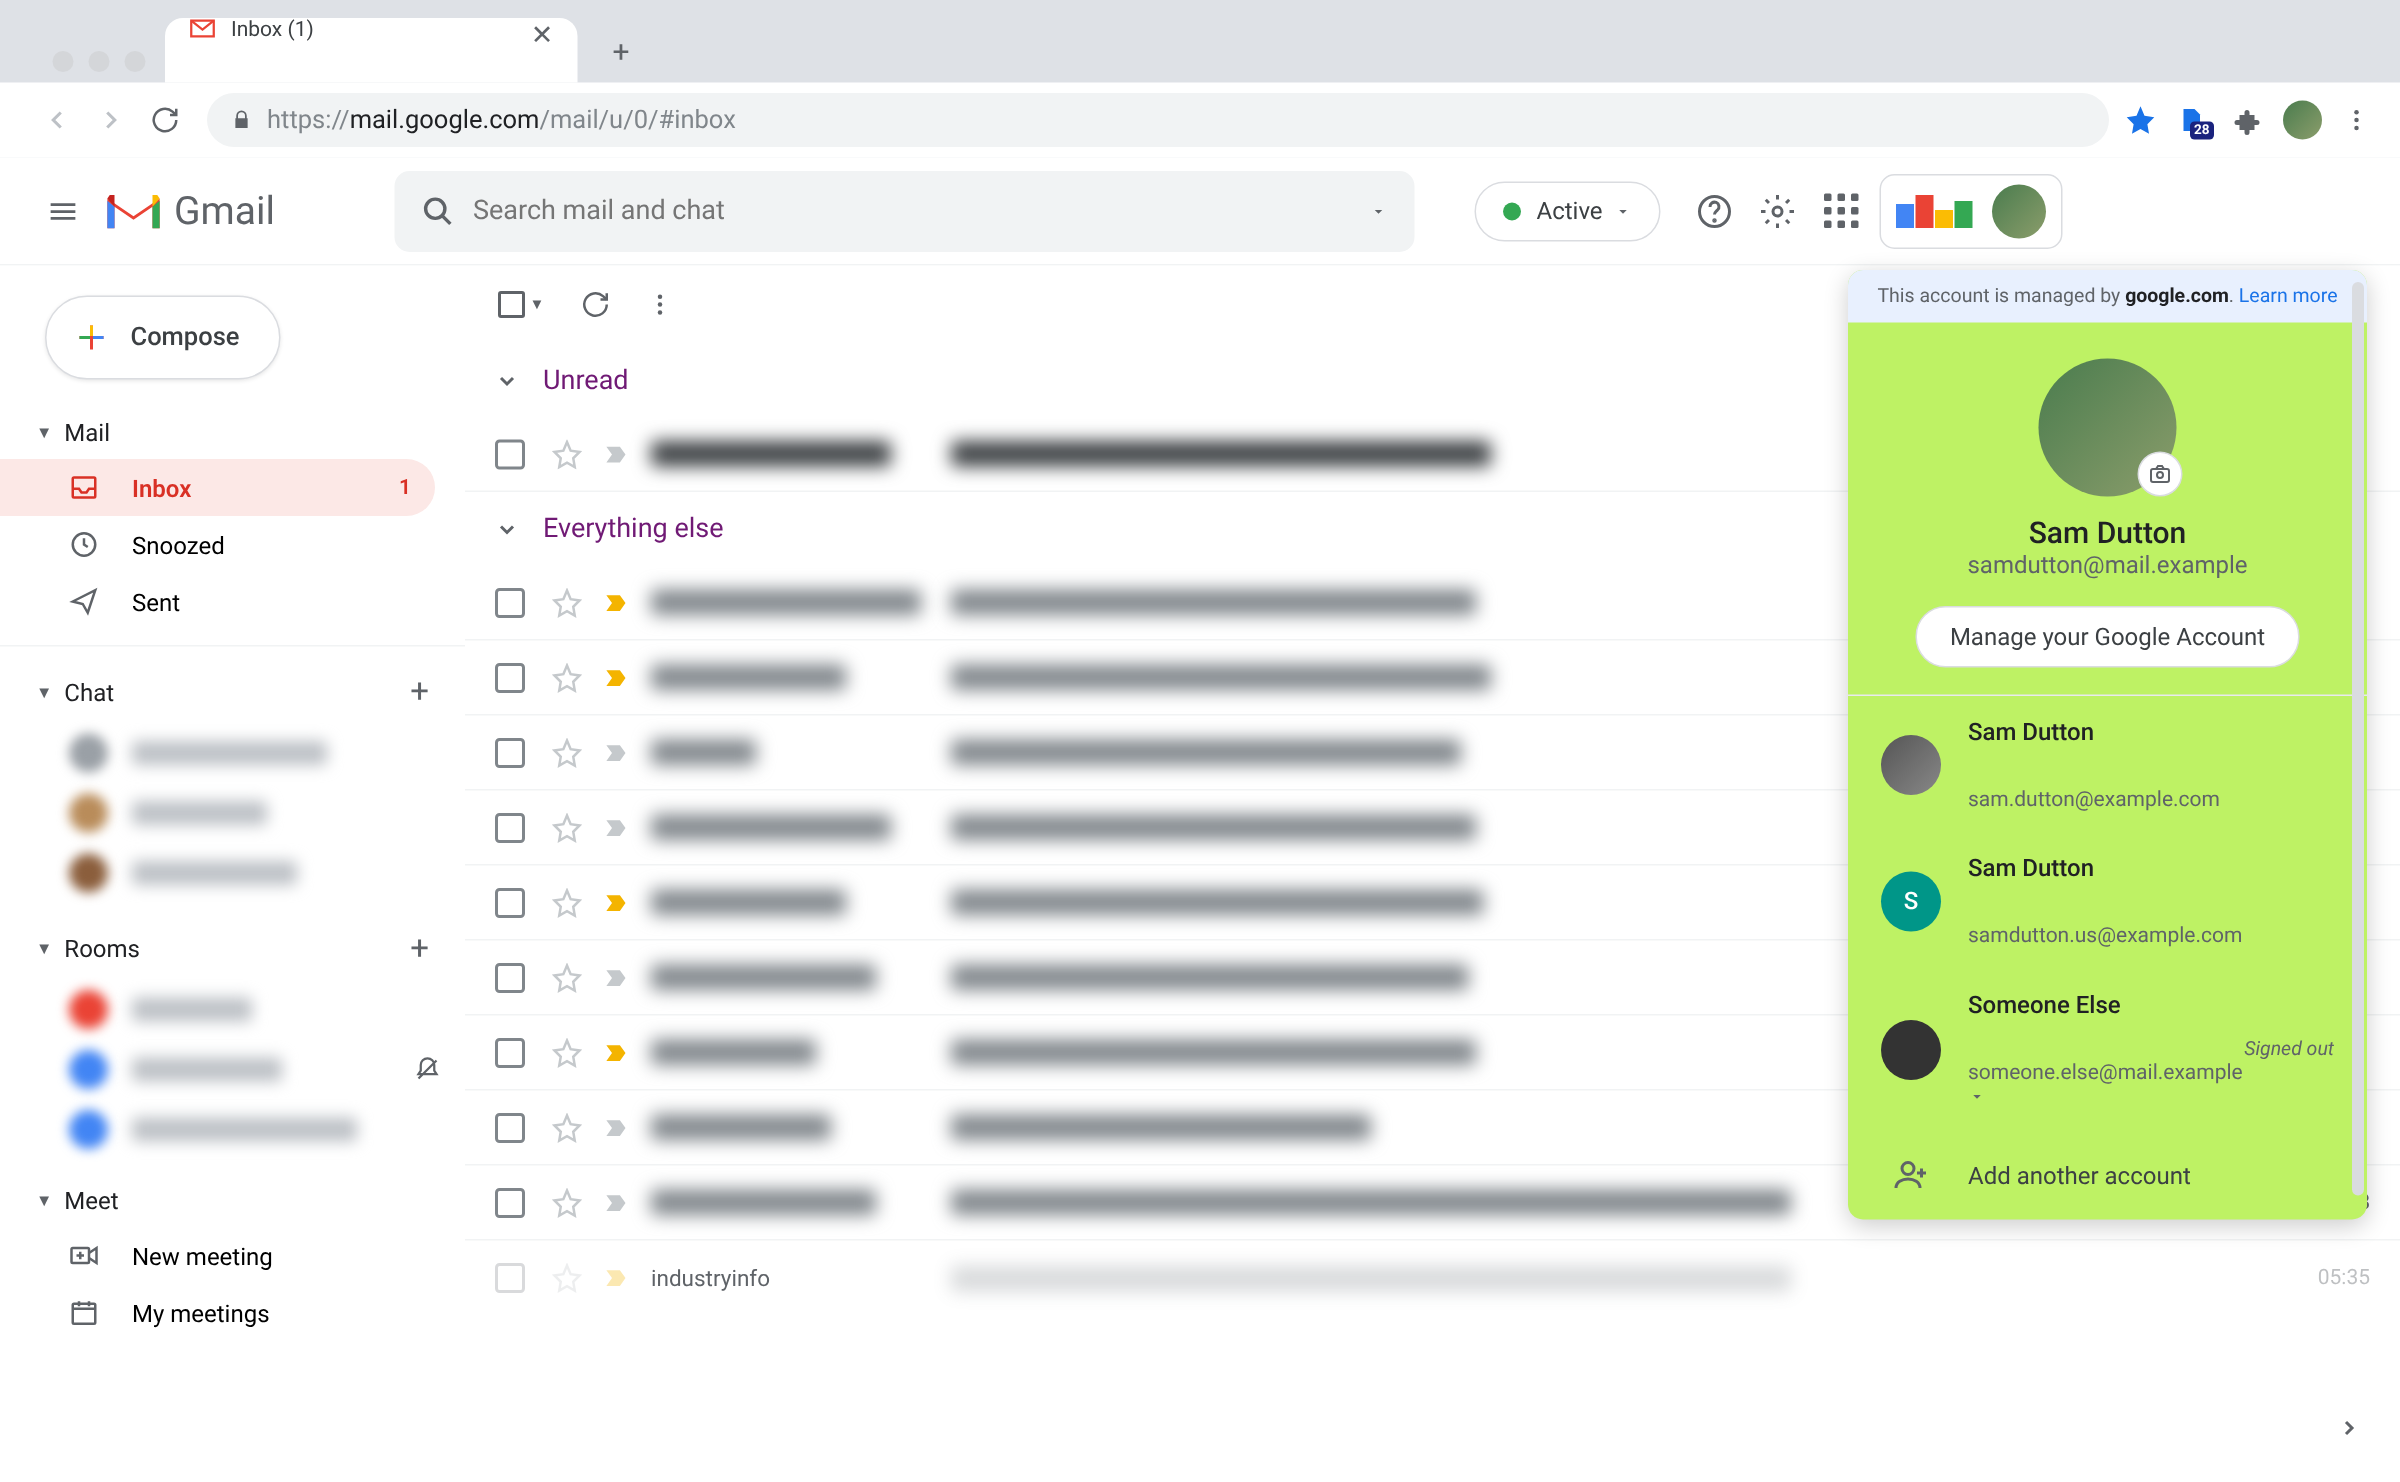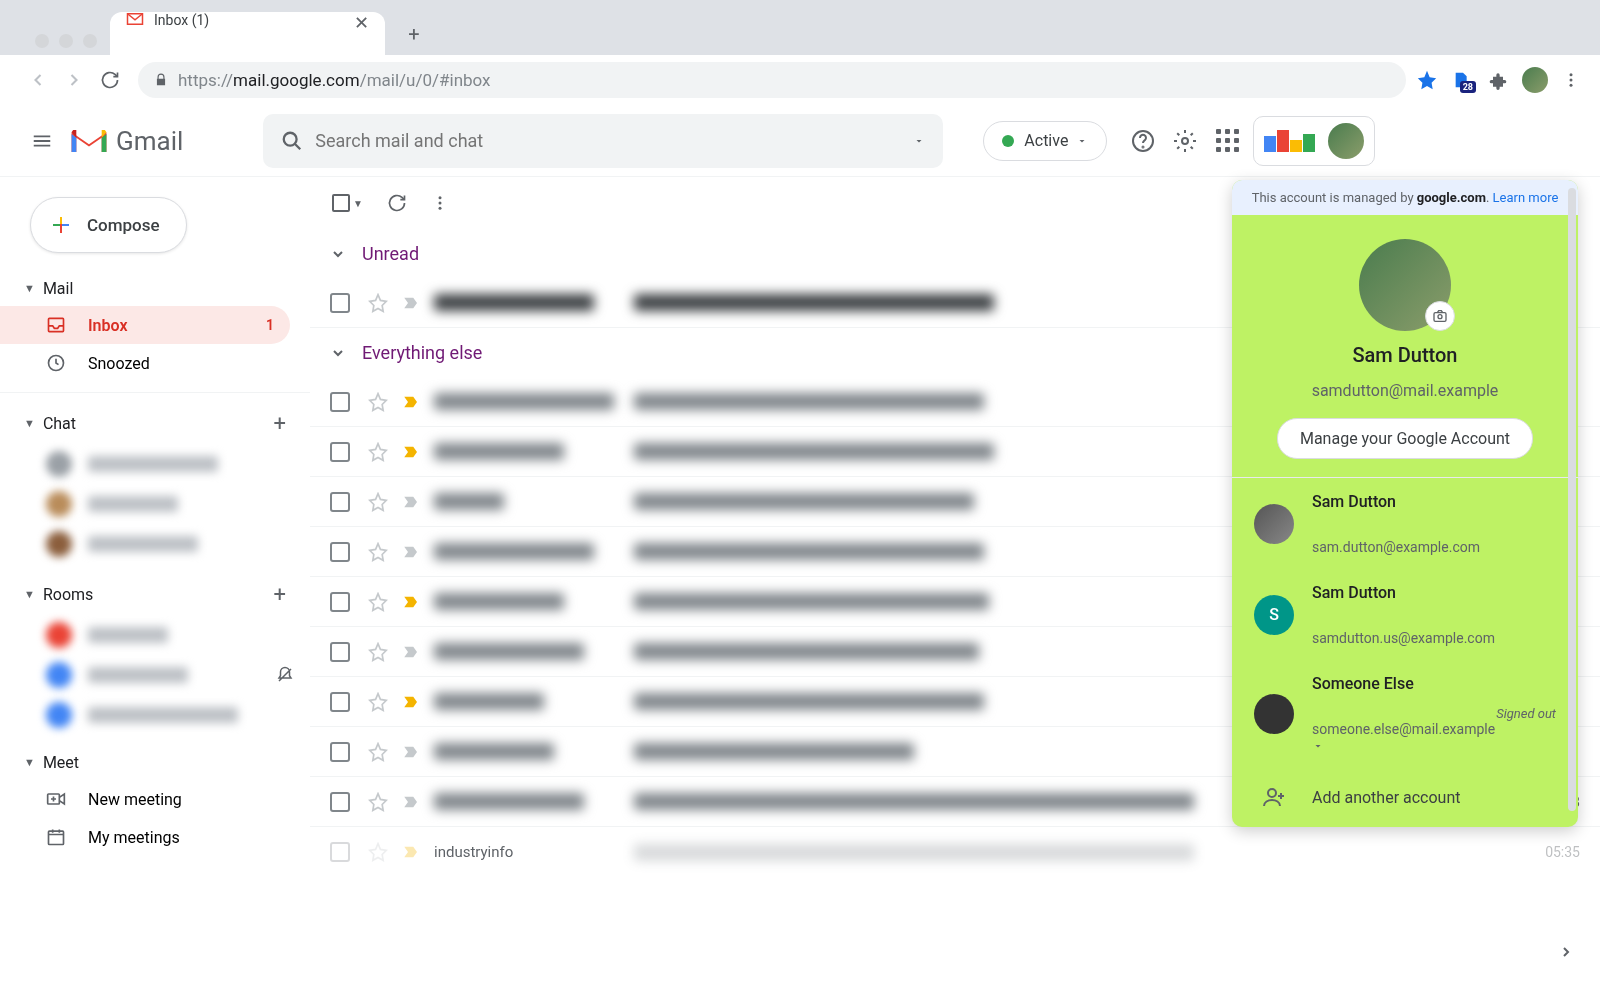--- a/index.html
+++ b/index.html
@@ -92,21 +92,21 @@
 
 .account-popup { position: absolute; top: 180px; right: 22px; width: 346px; background: #bef264; border-radius: 10px; box-shadow: 0 4px 16px rgba(0,0,0,0.2); overflow: hidden; z-index: 100; }
 .managed-banner { background: #e8f0fe; padding: 10px 16px; font-size: 13px; color: #5f6368; text-align: center; }
 .managed-banner b { color: #202124; }
 .managed-banner a { color: #1a73e8; text-decoration: none; }
 .popup-main { padding: 24px 0 18px; display: flex; flex-direction: column; align-items: center; border-bottom: 1px solid #e8eaed; }
 .popup-avatar-wrap { position: relative; }
 .popup-avatar { width: 92px; height: 92px; border-radius: 50%; background: linear-gradient(135deg, #4a7c4e 0%, #8b9d6b 100%); }
 .camera-badge { position: absolute; bottom: 0; right: -4px; width: 30px; height: 30px; background: #fff; border: 1px solid #dadce0; border-radius: 50%; display: flex; align-items: center; justify-content: center; }
 .popup-name { font-size: 20px; color: #202124; margin-top: 12px; font-weight: 500; }
-.popup-email { font-size: 16px; color: #5f6368; margin-top: 14px; }
+.popup-email { font-size: 16px; color: #5f6368; margin-top: 0; }
 .manage-btn { margin-top: 18px; padding: 10px 22px; border: 1px solid #dadce0; border-radius: 20px; font-size: 16px; color: #3c4043; cursor: pointer; background: #fff; }
 .account-row { display: flex; align-items: center; padding: 14px 22px; cursor: pointer; }
 .account-avatar { width: 40px; height: 40px; border-radius: 50%; margin-right: 18px; display: flex; align-items: center; justify-content: center; color: #fff; font-weight: 500; }
 .account-info { flex: 1; }
 .account-name { font-size: 16px; color: #202124; font-weight: 500; }
 .account-email { font-size: 14px; color: #5f6368; margin-top: 28px; }
 .signed-out { font-size: 13px; color: #5f6368; font-style: italic; }
 .add-account-row { display: flex; align-items: center; padding: 18px 22px; cursor: pointer; }
 .add-account-icon { width: 40px; display: flex; justify-content: center; color: #5f6368; margin-right: 18px; }
 .add-account-text { font-size: 16px; color: #3c4043; }
@@ -284,20 +284,28 @@
     </div>
     <div class="sidebar-item">
       <div class="sidebar-item-icon">
           <svg width="20" height="20" viewBox="0 0 24 24" fill="none" stroke="currentColor" stroke-width="2">
             <circle cx="12" cy="12" r="9"></circle>
             <path d="M12 7v5l3 2"></path>
           </svg>
         </div>
       <span class="sidebar-item-label">Snoozed</span>
     </div>
+    <div class="sidebar-item">
+      <div class="sidebar-item-icon">
+          <svg width="20" height="20" viewBox="0 0 24 24" fill="none" stroke="currentColor" stroke-width="2">
+            <path d="M3 12l18-9-6 18-4-7-8-2z"></path>
+          </svg>
+        </div>
+      <span class="sidebar-item-label">Sent</span>
+    </div>
 
     <div style="border-top:1px solid #f1f3f4;margin:10px 0"></div>
 
     <div class="sidebar-section-header">
       <span class="section-caret">▼</span>
       <span>Chat</span>
       <span class="section-add">+</span>
     </div>
     <div class="sidebar-blur-row">
         <div class="blur-avatar" style="background:#9aa0a6"></div>

